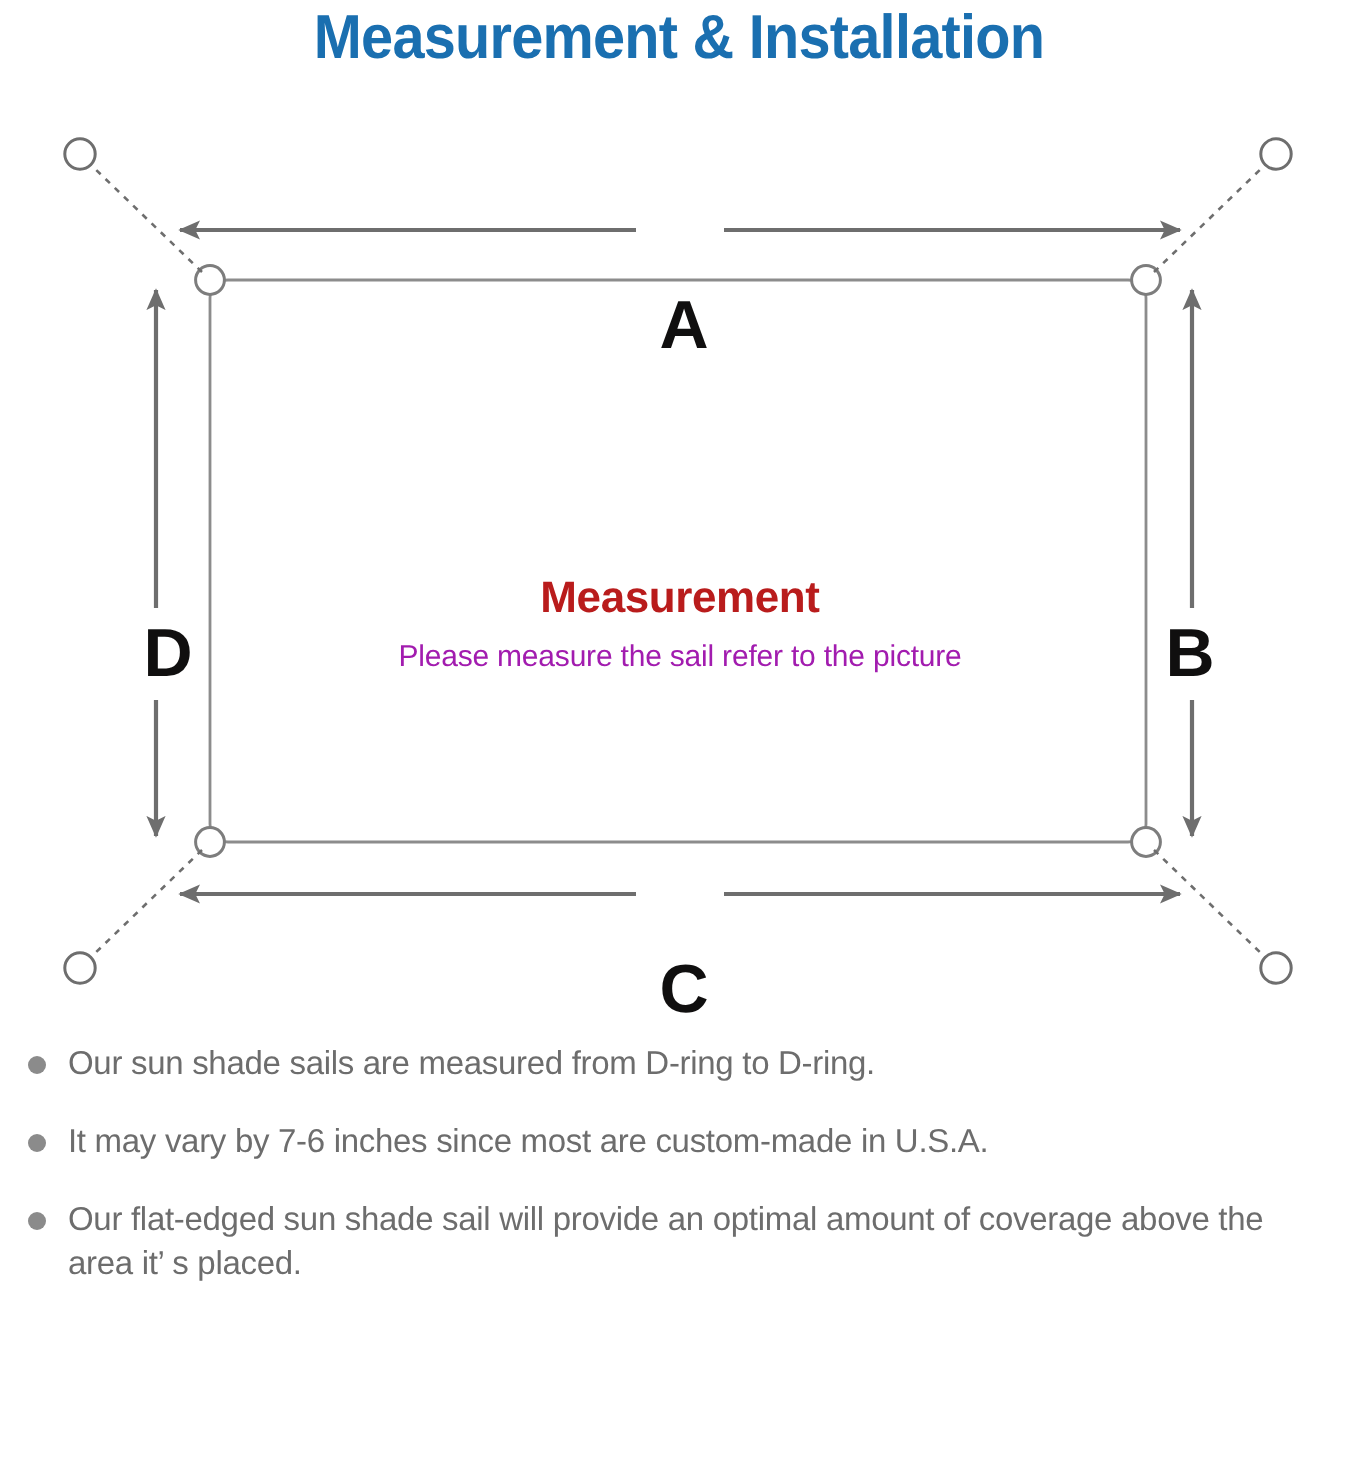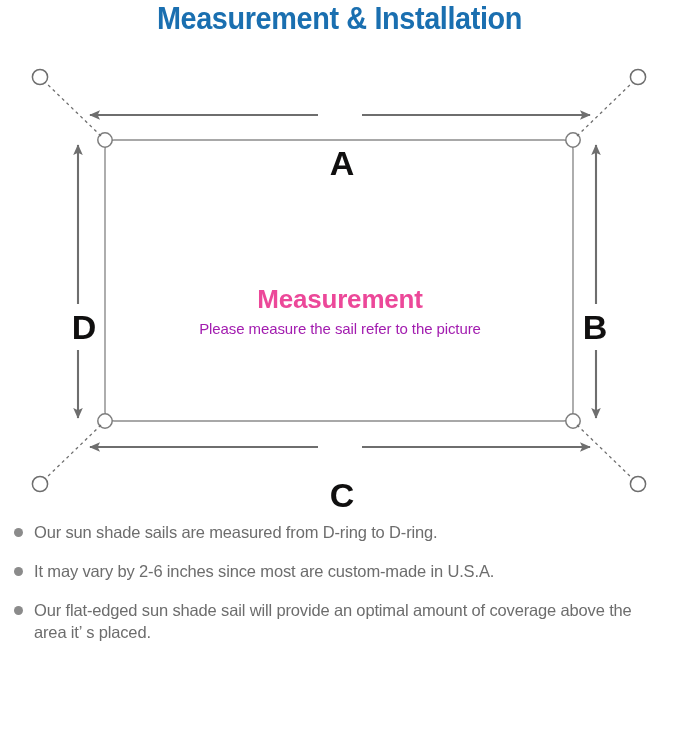--- a/index.html
+++ b/index.html
@@ -69,22 +69,22 @@
   .sail-caption {
     position: absolute;
     left: 120px;
     top: 238px;
     width: 440px;
     text-align: center;
   }
   .sail-caption .heading {
     font-family: "Liberation Sans", sans-serif;
     font-weight: bold;
-    font-size: 26px;
-    color: #ec4899;
+    font-size: 22px;
+    color: #b91c1c;
     line-height: 30px;
     letter-spacing: -0.2px;
   }
   .sail-caption .sub {
     font-family: "Liberation Sans", sans-serif;
     font-size: 15px;
     color: #a21caf;
     line-height: 22px;
     margin-top: 4px;
     letter-spacing: -0.1px;
@@ -182,21 +182,21 @@
     </div>
   </div>
 
   <div class="notes">
     <div class="note">
       <span class="bullet"></span>
       <span class="text">Our sun shade sails are measured from D-ring to D-ring.</span>
     </div>
     <div class="note">
       <span class="bullet"></span>
-      <span class="text">It may vary by 2-6 inches since most are custom-made in U.S.A.</span>
+      <span class="text">It may vary by 7-6 inches since most are custom-made in U.S.A.</span>
     </div>
     <div class="note">
       <span class="bullet"></span>
       <span class="text">Our flat-edged sun shade sail will provide an optimal amount of coverage above the area it’ s placed.</span>
     </div>
   </div>
 
 </div>
 
 </body></html>

